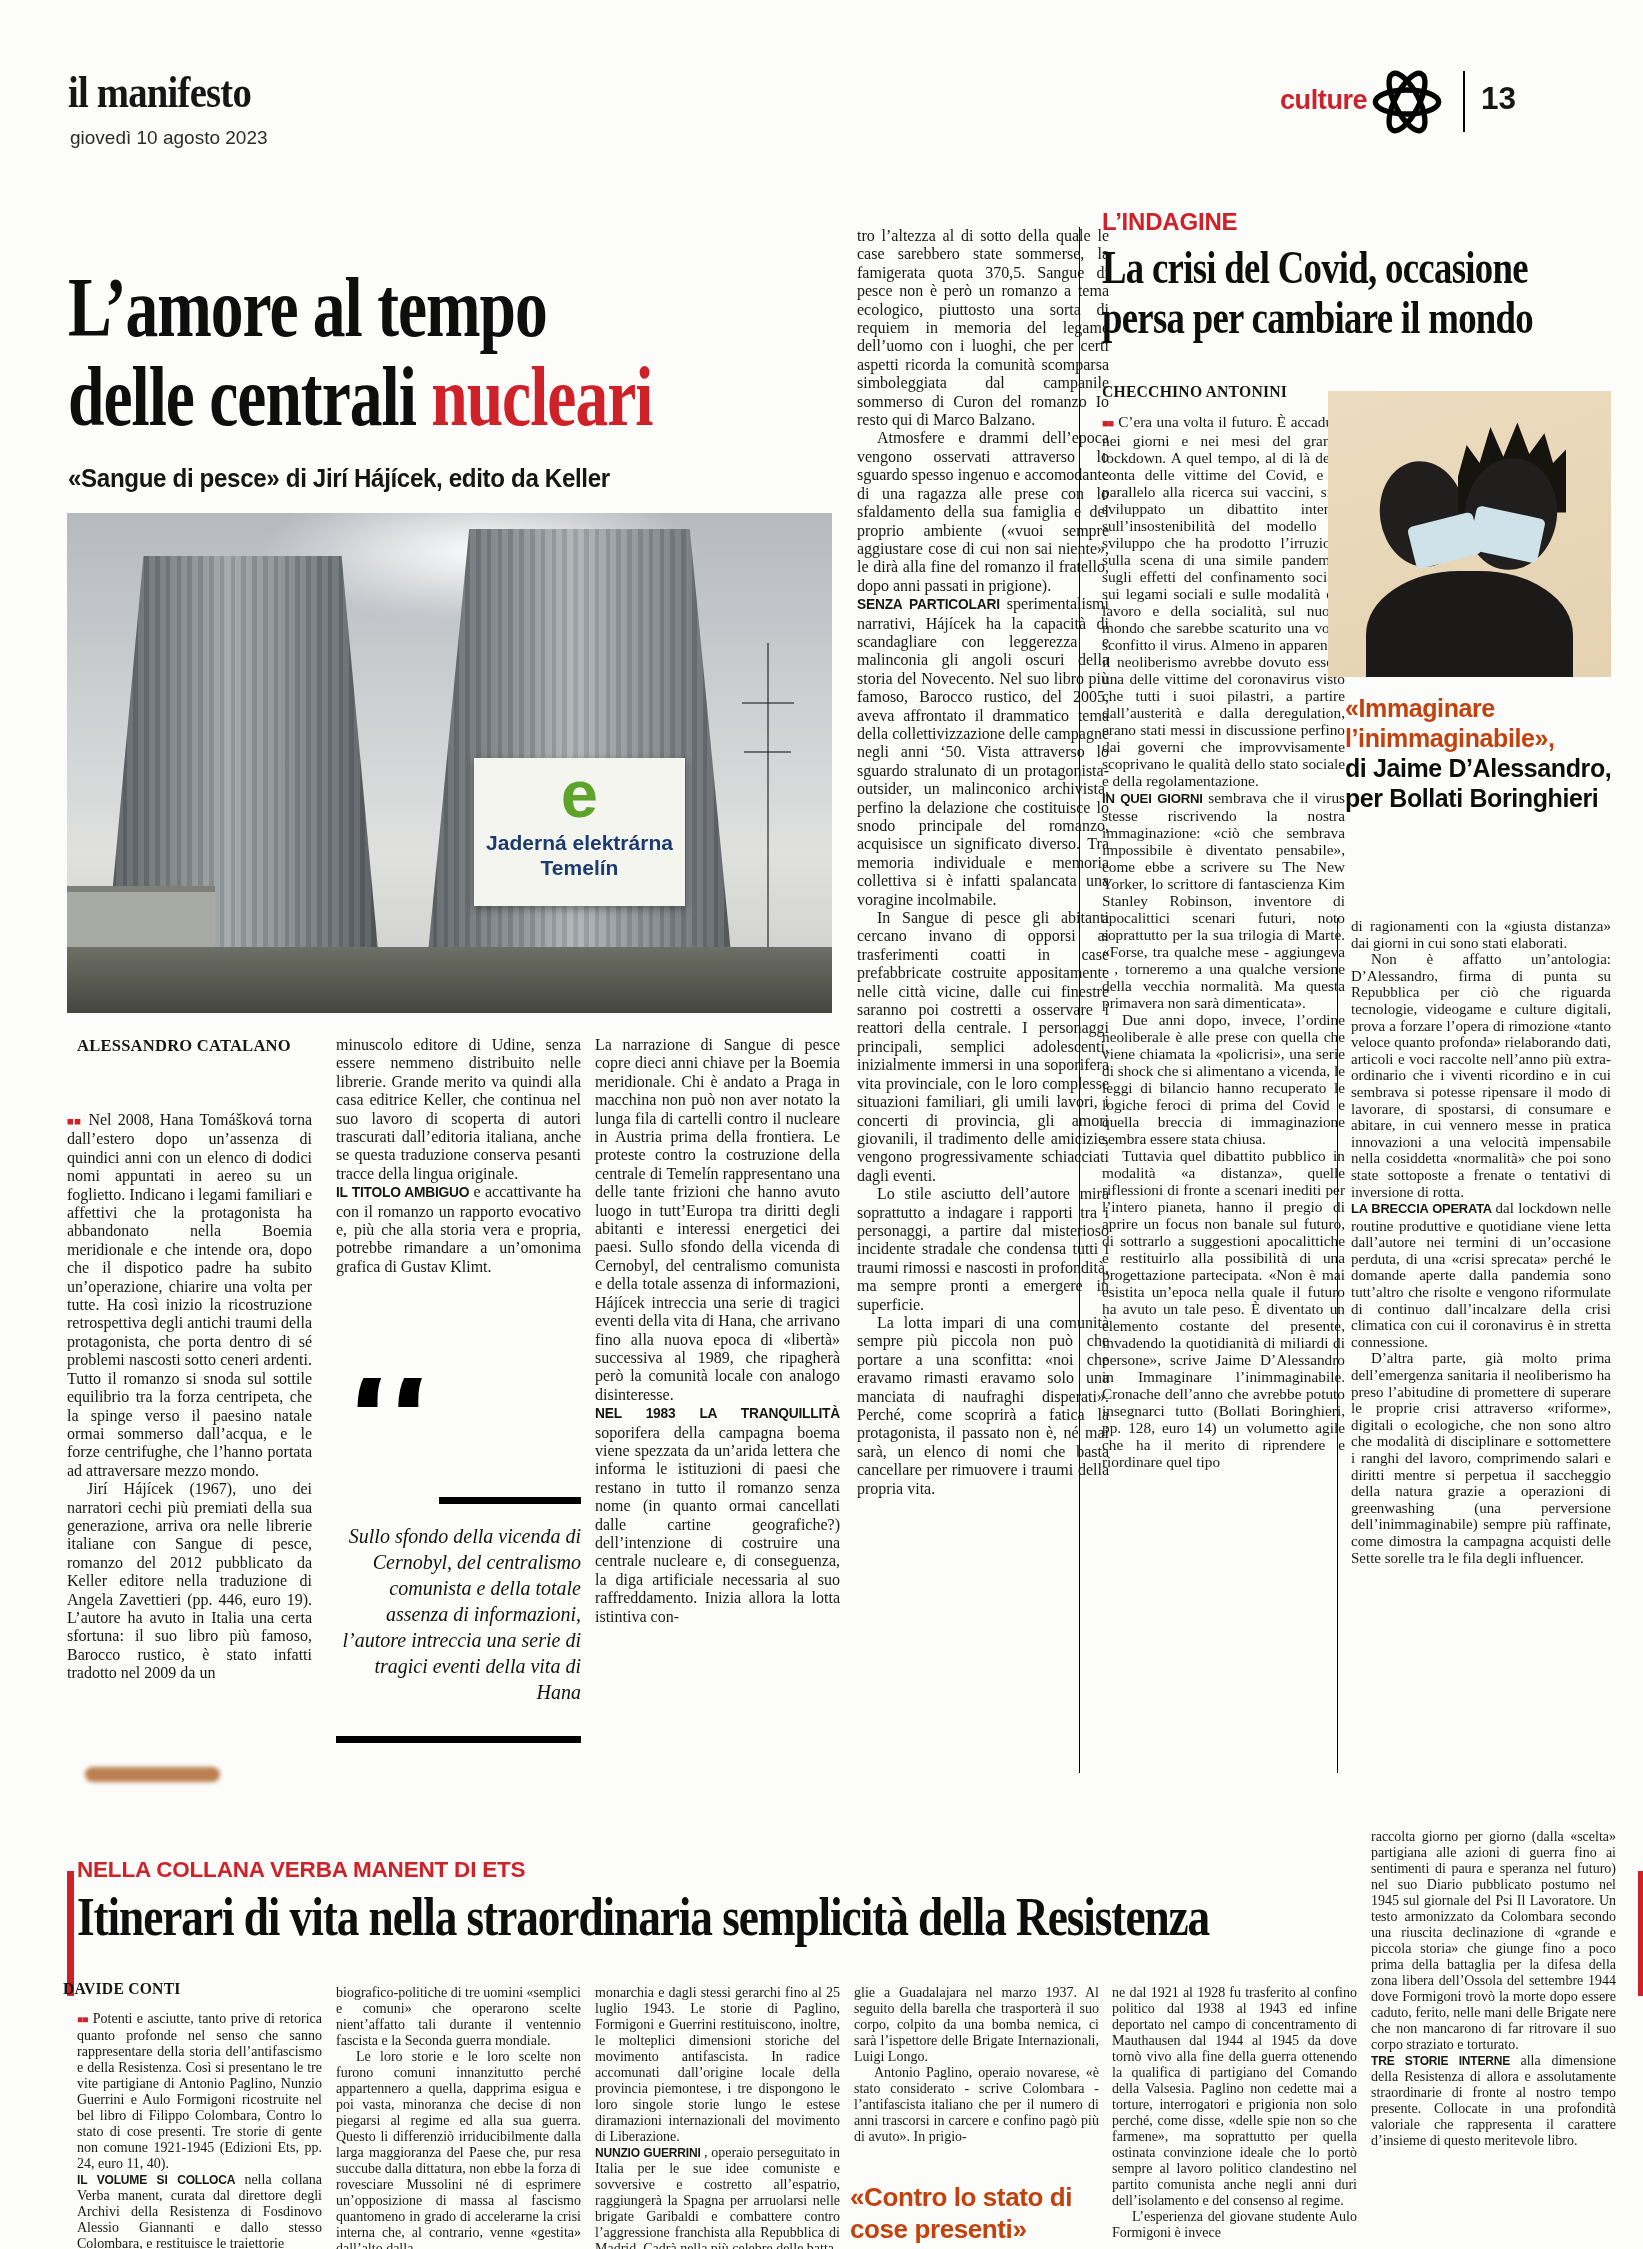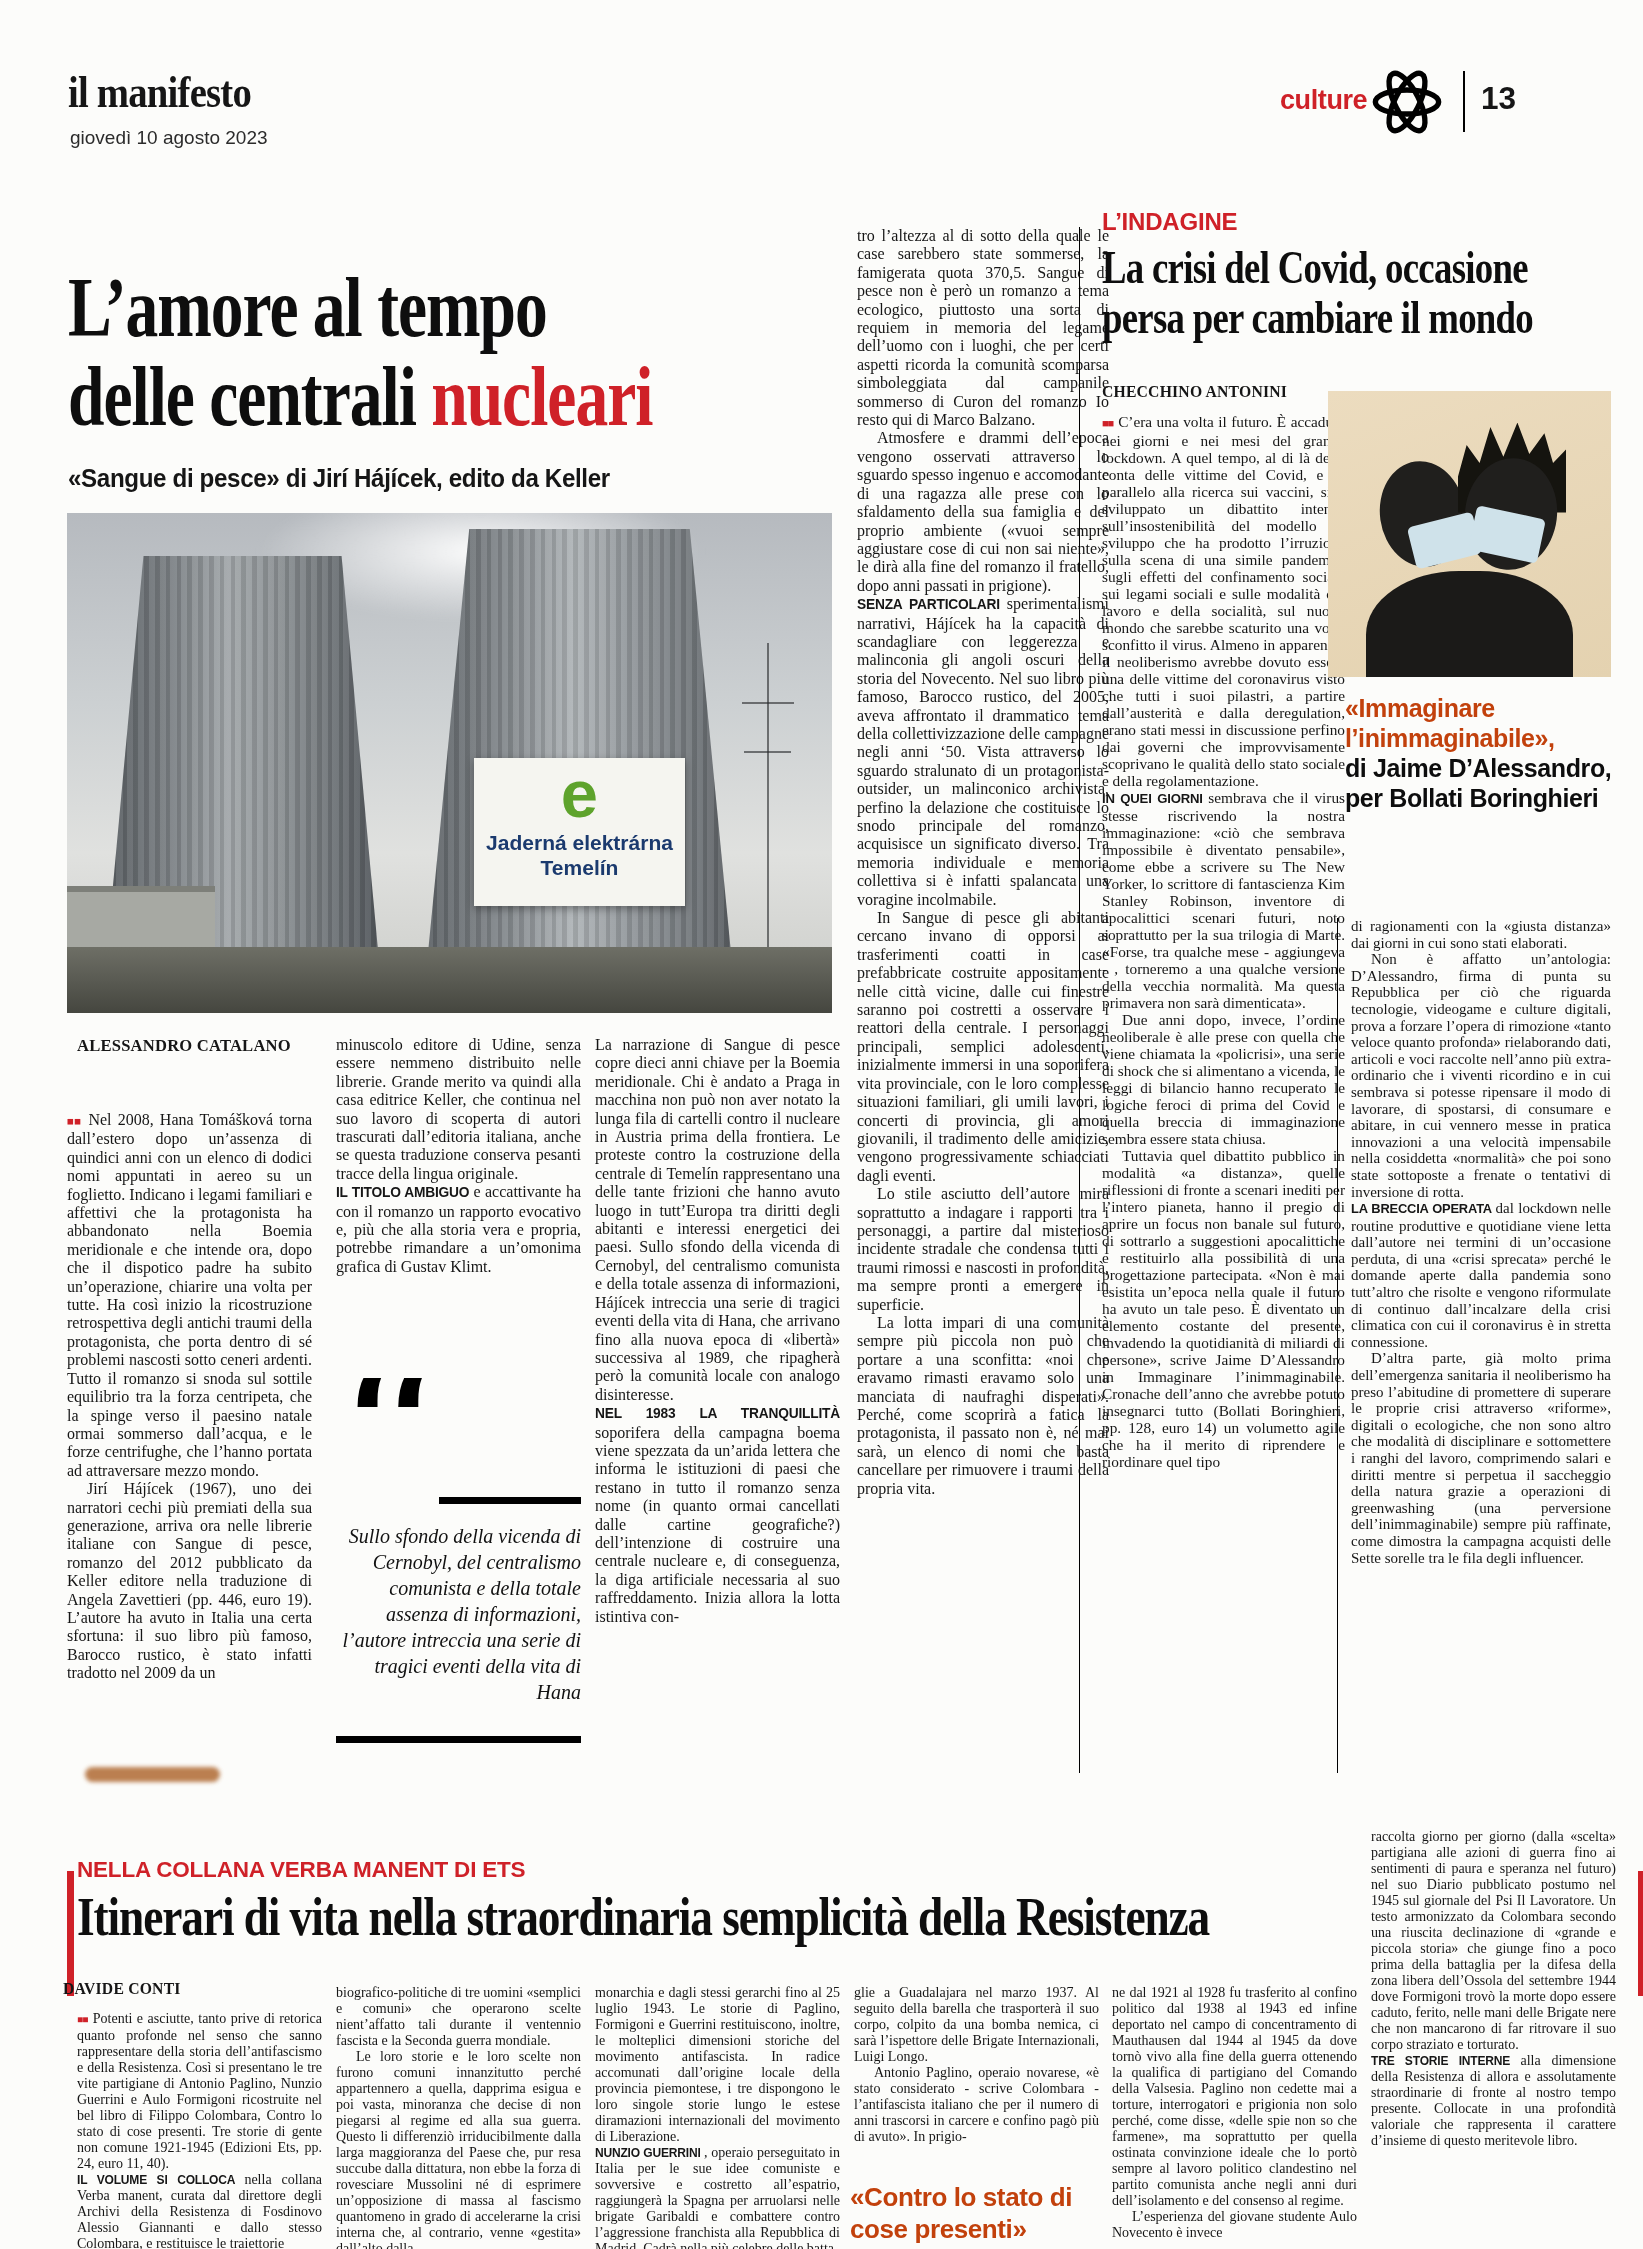--- a/index.html
+++ b/index.html
@@ -198,21 +198,21 @@
       <p class="para ind">Antonio Paglino, operaio novarese, «è stato considerato - scrive Colombara - l’antifascista italiano che per il numero di anni trascorsi in carcere e confino pagò più di avuto». In prigio-</p>
     </div>
 
   <div class="abs" style="left:850px;top:2182px;width:252px;font-size:26px;line-height:31.5px;letter-spacing:-0.4px;">
     <div class="bigquote-red">«Contro lo stato di cose presenti»</div>
     <div class="bigquote-black" style="margin-top:4.5px;">di Filippo Colombara, per edizioni Ets</div>
   </div>
 
   <div class="abs colbox body-s" style="left:1112px;top:1985px;width:245px;height:355px;">
       <p class="para">ne dal 1921 al 1928 fu trasferito al confino politico dal 1938 al 1943 ed infine deportato nel campo di concentramento di Mauthausen dal 1944 al 1945 da dove tornò vivo alla fine della guerra ottenendo la qualifica di partigiano del Comando della Valsesia. Paglino non cedette mai a torture, interrogatori e prigionia non solo perché, come disse, «delle spie non so che farmene», ma soprattutto per quella ostinata convinzione ideale che lo portò sempre al lavoro politico clandestino nel partito comunista anche negli anni duri dell’isolamento e del consenso al regime.</p>
-      <p class="para ind">L’esperienza del giovane studente Aulo Novecento è invece</p>
+      <p class="para ind">L’esperienza del giovane studente Aulo Formigoni è invece</p>
     </div>
   <div class="abs colbox body-s" style="left:1371px;top:1829px;width:245px;height:508px;">
       <p class="para">raccolta giorno per giorno (dalla «scelta» partigiana alle azioni di guerra fino ai sentimenti di paura e speranza nel futuro) nel suo Diario pubblicato postumo nel 1945 sul giornale del Psi Il Lavoratore. Un testo armonizzato da Colombara secondo una riuscita declinazione di «grande e piccola storia» che giunge fino a poco prima della battaglia per la difesa della zona libera dell’Ossola del settembre 1944 dove Formigoni trovò la morte dopo essere caduto, ferito, nelle mani delle Brigate nere che non mancarono di far ritrovare il suo corpo straziato e torturato.</p>
       <p class="para"><span class="lead">TRE STORIE INTERNE </span>alla dimensione della Resistenza di allora e assolutamente straordinarie di fronte al nostro tempo presente. Collocate in una profondità valoriale che rappresenta il carattere d’insieme di questo meritevole libro.</p>
     </div>
 
 </div>
 
 
 </body></html>

